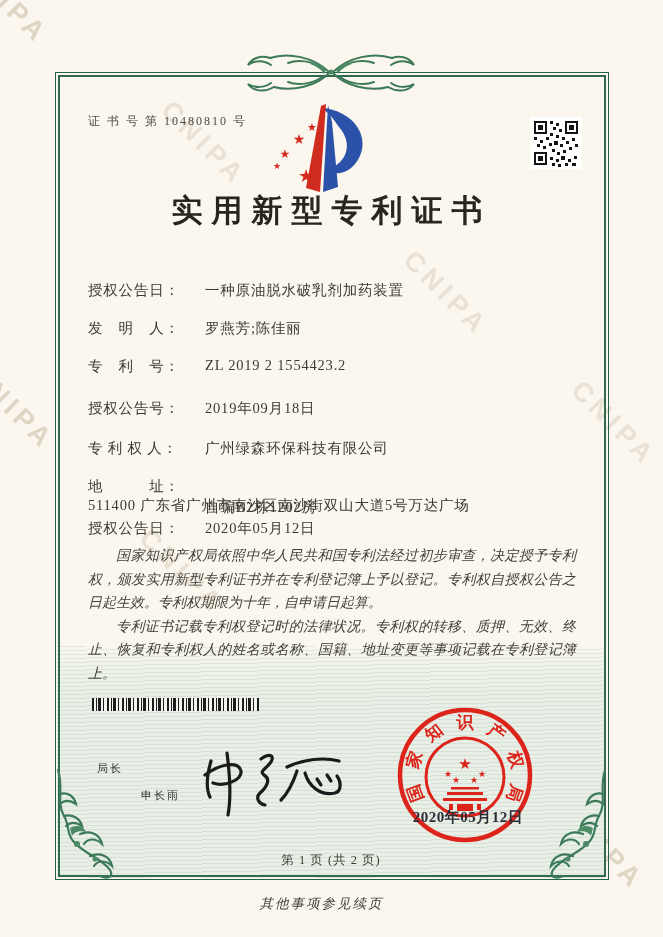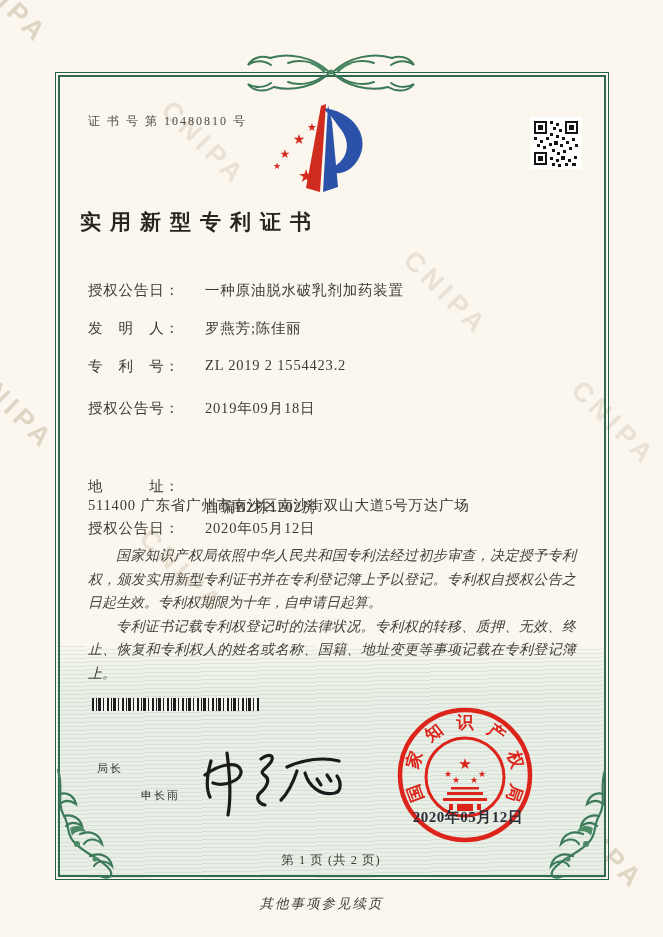--- a/index.html
+++ b/index.html
@@ -38,22 +38,22 @@
   
   .orn{ position:absolute; }
   
   .cert-no{
     position:absolute; left:88px; top:113px;
     font-size:12px; letter-spacing:2px; color:#4b4a43;
   }
   .logo{ position:absolute; left:266px; top:100px; }
   .qr{ position:absolute; left:530px; top:117px; width:52px; height:52px; background:#fff; }
   .title{
-    position:absolute; left:80px; top:208px; width:503px;
-    font-size:21px; font-weight:bold;
+    position:absolute; left:80px; top:190px; width:503px;
+    text-align:center; font-size:31px; font-weight:bold;
     letter-spacing:9px; color:#272520;
   }
   
   .row{ position:absolute; left:88px; width:487px; font-size:14.5px; letter-spacing:0.8px; color:#3b3a33; }
   .flabel{ display:inline-block; width:117px; vertical-align:top; }
   .fvalue{ display:inline-block; vertical-align:top; }
   .addr2{ position:absolute; left:117px; top:21px; white-space:nowrap; }
   .second{ position:absolute; left:257px; top:0; white-space:nowrap; }
   
   .notice{
@@ -236,20 +236,23 @@
   </div>
   <div class="row" style="top:319px;">
     <span class="flabel">发　明　人：</span><span class="fvalue">罗燕芳;陈佳丽</span>
   </div>
   <div class="row" style="top:357px;">
     <span class="flabel">专　利　号：</span><span class="fvalue">ZL 2019 2 1554423.2</span>
   </div>
   <div class="row" style="top:399px;">
     <span class="flabel">授权公告号：</span><span class="fvalue">2019年09月18日</span>
   </div>
+  <div class="row" style="top:439px;">
+    <span class="flabel">专 利 权 人：</span><span class="fvalue">广州绿森环保科技有限公司</span>
+  </div>
   <div class="row" style="top:477px;">
     <span class="flabel">地　　　址：</span><span class="fvalue">511400 广东省广州市南沙区南沙街双山大道5号万达广场</span>
     <span class="addr2">自编B2栋1202房</span>
   </div>
   <div class="row" style="top:519px;">
     <span class="flabel">授权公告日：</span><span class="fvalue">2020年05月12日</span>
   </div>
 
   <div class="notice">
     <p>国家知识产权局依照中华人民共和国专利法经过初步审查，决定授予专利权，颁发实用新型专利证书并在专利登记簿上予以登记。专利权自授权公告之日起生效。专利权期限为十年，自申请日起算。</p>

